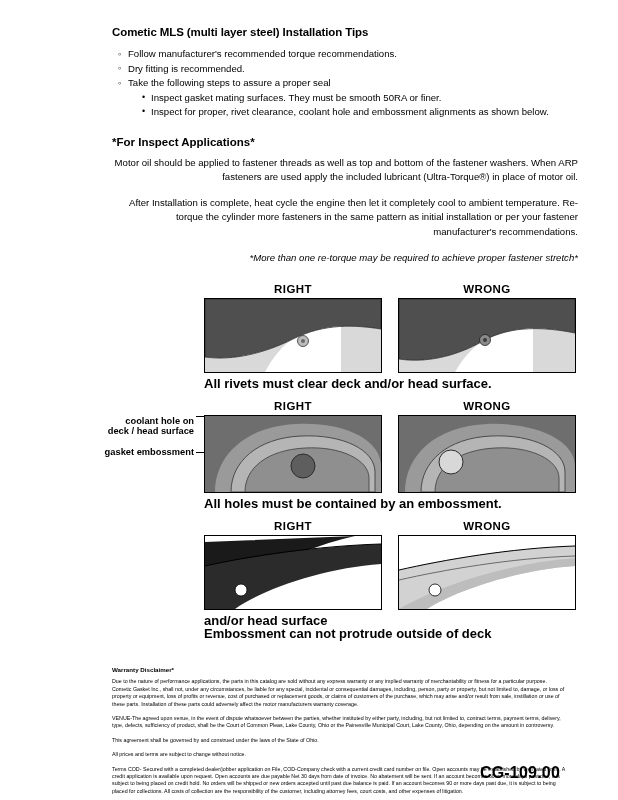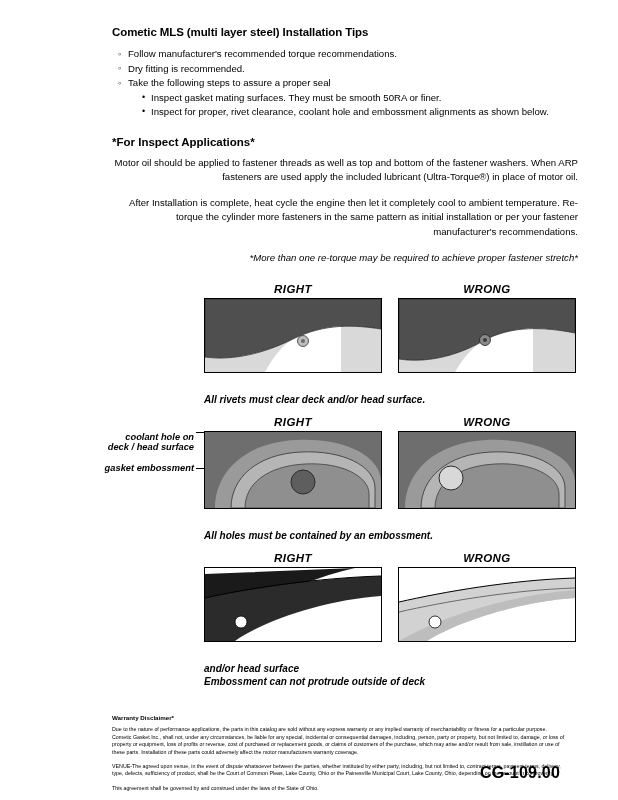--- a/index.html
+++ b/index.html
@@ -77,21 +77,20 @@
     text-align: right;
   }
   p.para.last {
     margin-bottom: 0;
     font-style: italic;
   }
   
   .figures {
     margin-top: 18px;
     margin-left: 72px;
-    font-style: italic;
   }
   .fig-block {
     margin-bottom: 4px;
   }
   .fig-labels {
     display: flex;
     width: 372px;
     margin-left: 92px;
   }
   .fig-labels .lab {
@@ -113,23 +112,23 @@
     height: 75px;
     border: 1px solid #000;
     box-sizing: border-box;
     position: relative;
     overflow: hidden;
     background: #ffffff;
   }
   .panel.tall { height: 78px; }
   .panel-gap { width: 16px; }
   .fig-caption {
-    font-size: 10px;
-    font-weight: bold;
-    margin: 20px 0 0 92px;
+    font-size: 13px;
+    font-weight: bold;
+    margin: 4px 0 0 92px;
     width: 400px;
     line-height: 13px;
   }
   .callouts {
     position: absolute;
     font-size: 9.3px;
     font-weight: bold;
     text-align: right;
   }
   .callout-line {

